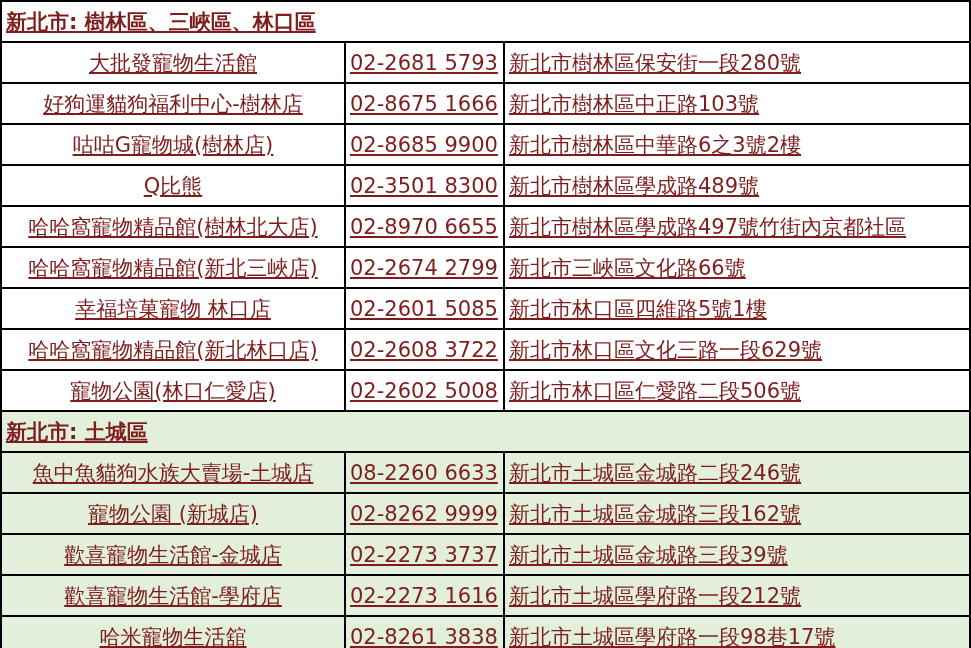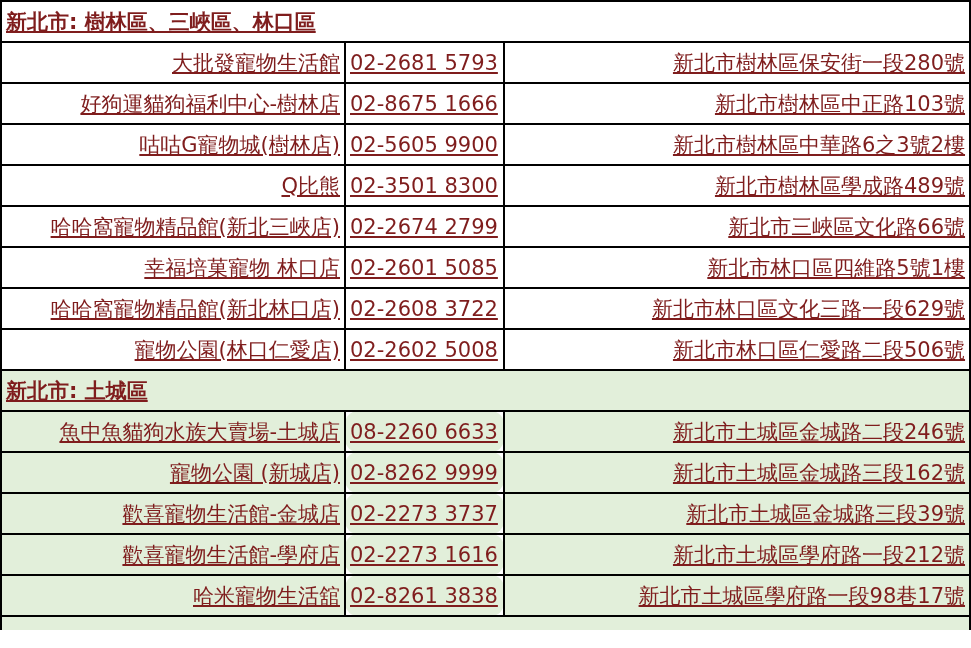--- a/index.html
+++ b/index.html
@@ -29,23 +29,23 @@
     vertical-align: middle;
     text-decoration: underline;
   }
   td.section-header {
     text-align: left;
     font-weight: bold;
     color: var(--header-text, #00B050);
     padding-left: 5px;
     height: 30px;
   }
-  td.name-cell { text-align: right; }
-  td.phone-cell { text-align: left; padding-left: 7px; border-radius: 13px; }
-  td.address-cell { text-align: right; }
+  td.name-cell { text-align: center; }
+  td.phone-cell { text-align: left; padding-left: 7px; }
+  td.address-cell { text-align: left; }
   tr.tinted td { background: var(--tint-bg, #E2EFDA); }
   tr.partial-row td {
     height: 5px;
     border-bottom: none;
     background: var(--tint-bg, #E2EFDA);
   }
 </style>
 </head>
 <body>
 
@@ -65,27 +65,32 @@
           <td class="phone-cell">02-2681 5793</td>
           <td class="address-cell">新北市樹林區保安街一段280號</td>
         </tr>
         <tr>
           <td class="name-cell">好狗運貓狗福利中心-樹林店</td>
           <td class="phone-cell">02-8675 1666</td>
           <td class="address-cell">新北市樹林區中正路103號</td>
         </tr>
         <tr>
           <td class="name-cell">咕咕G寵物城(樹林店)</td>
-          <td class="phone-cell">02-5605 9900</td>
+          <td class="phone-cell">02-8685 9900</td>
           <td class="address-cell">新北市樹林區中華路6之3號2樓</td>
         </tr>
         <tr>
           <td class="name-cell">Q比熊</td>
           <td class="phone-cell">02-3501 8300</td>
           <td class="address-cell">新北市樹林區學成路489號</td>
+        </tr>
+        <tr>
+          <td class="name-cell">哈哈窩寵物精品館(樹林北大店)</td>
+          <td class="phone-cell">02-8970 6655</td>
+          <td class="address-cell">新北市樹林區學成路497號竹街內京都社區</td>
         </tr>
         <tr>
           <td class="name-cell">哈哈窩寵物精品館(新北三峽店)</td>
           <td class="phone-cell">02-2674 2799</td>
           <td class="address-cell">新北市三峽區文化路66號</td>
         </tr>
         <tr>
           <td class="name-cell">幸福培菓寵物 林口店</td>
           <td class="phone-cell">02-2601 5085</td>
           <td class="address-cell">新北市林口區四維路5號1樓</td>

